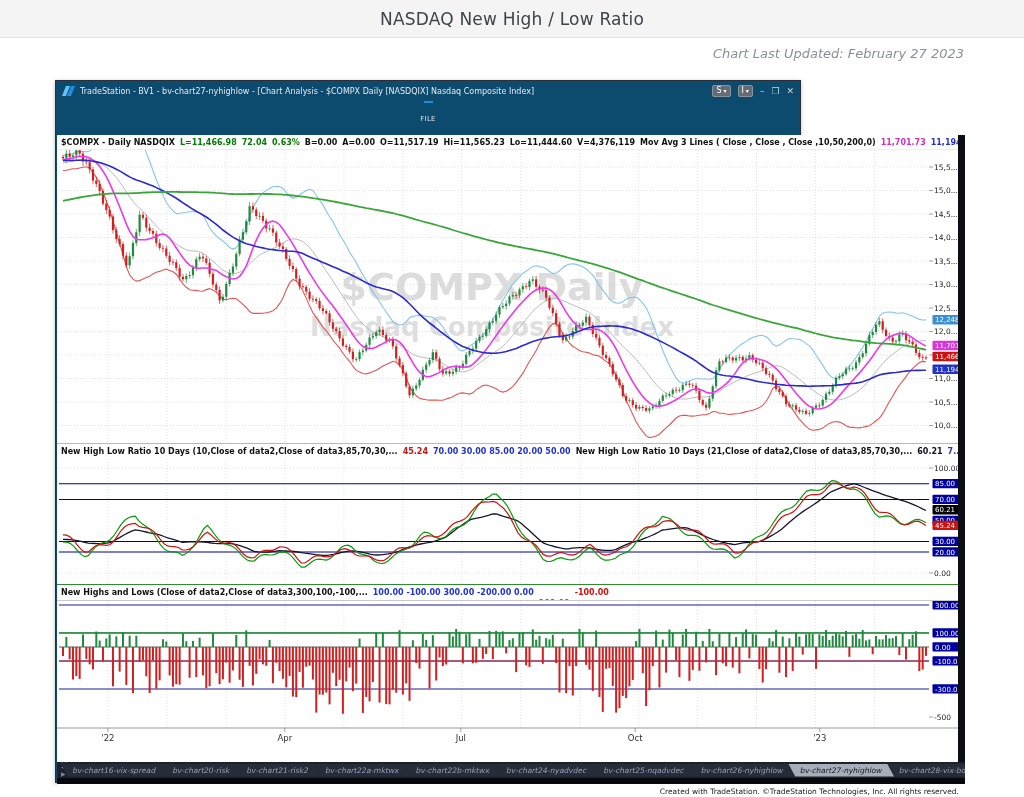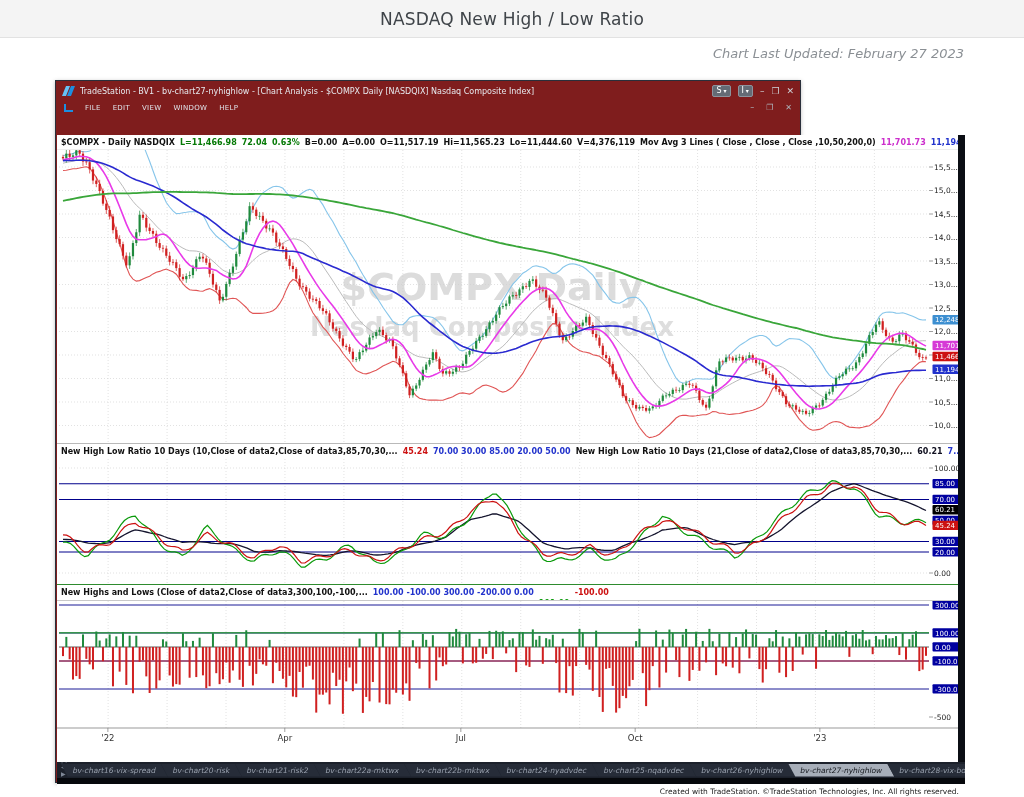--- a/index.html
+++ b/index.html
@@ -5,33 +5,33 @@
   * { margin:0; padding:0; box-sizing:border-box; }
   html,body { width:1024px; height:797px; background:#ffffff; font-family:"DejaVu Sans",sans-serif; overflow:hidden; }
 
   
   .page-topbar { height:38px; background:#f4f4f4; border-bottom:1px solid #e2e2e2; display:flex; align-items:center; justify-content:center; }
   .page-title { font-size:17px; color:#3f4449; letter-spacing:.2px; }
   .updated-row { height:30px; display:flex; align-items:center; justify-content:flex-end; padding-right:60px; }
   .updated-label { font-size:13px; font-style:italic; color:#8a8f94; }
 
   
-  .ts-window { position:absolute; left:55px; top:80px; width:746px; height:703px; background:#7f1d1d; border:1px solid #2a2f3a; box-shadow:0 1px 4px rgba(0,0,0,.25); }
+  .ts-window { position:absolute; left:55px; top:80px; width:746px; height:703px; background:#0c4a6e; border:1px solid #2a2f3a; box-shadow:0 1px 4px rgba(0,0,0,.25); }
   .titlebar { height:20px; display:flex; align-items:center; padding:0 6px; color:#e6e9ee; }
   .ts-logo { width:13px; height:12px; margin-right:5px; position:relative; flex:0 0 auto; }
   .ts-logo i { position:absolute; background:#1d8fe0; width:4px; height:10px; transform:skewX(-22deg); }
   .ts-logo i:first-child { left:2px; top:1px; background:#66c2f5; }
   .ts-logo i:last-child { left:7px; top:1px; }
   .win-title { font-size:8px; white-space:nowrap; overflow:hidden; flex:1 1 auto; }
   .tb-right { display:flex; align-items:center; gap:7px; flex:0 0 auto; }
   .mini-btn { background:#646b75; border:1px solid #8c939d; border-radius:2px; color:#fff; font-size:8px; line-height:10px; padding:0 3px; display:flex; align-items:center; gap:2px; }
   .mini-btn .chev { font-size:6px; }
   .win-glyph { color:#cfd4da; font-size:9px; line-height:10px; }
 
-  .menubar { height:13px; display:flex; align-items:center; gap:12px; padding:0 8px; color:#dfe3e9; }
+  .menubar { height:13px; display:flex; align-items:center; gap:12px; padding:0 8px; color:#dfe3e9;flex-direction:column; }
   .menu-chart-ico { width:9px; height:8px; border-left:2px solid #1d8fe0; border-bottom:2px solid #1d8fe0; position:relative; }
   .menu-item { font-size:7px; letter-spacing:.3px; }
   .menubar .spacer { flex:1; }
   .child-glyph { color:#aeb4bc; font-size:8px; }
 
   .toolbar { height:21px; position:relative; color:#e6e9ee; }
   .tb-bar { position:absolute; top:0; height:4px; background:#1d7fd6; }
   .tb-lbl { position:absolute; top:6px; font-size:7.5px; }
 
   

